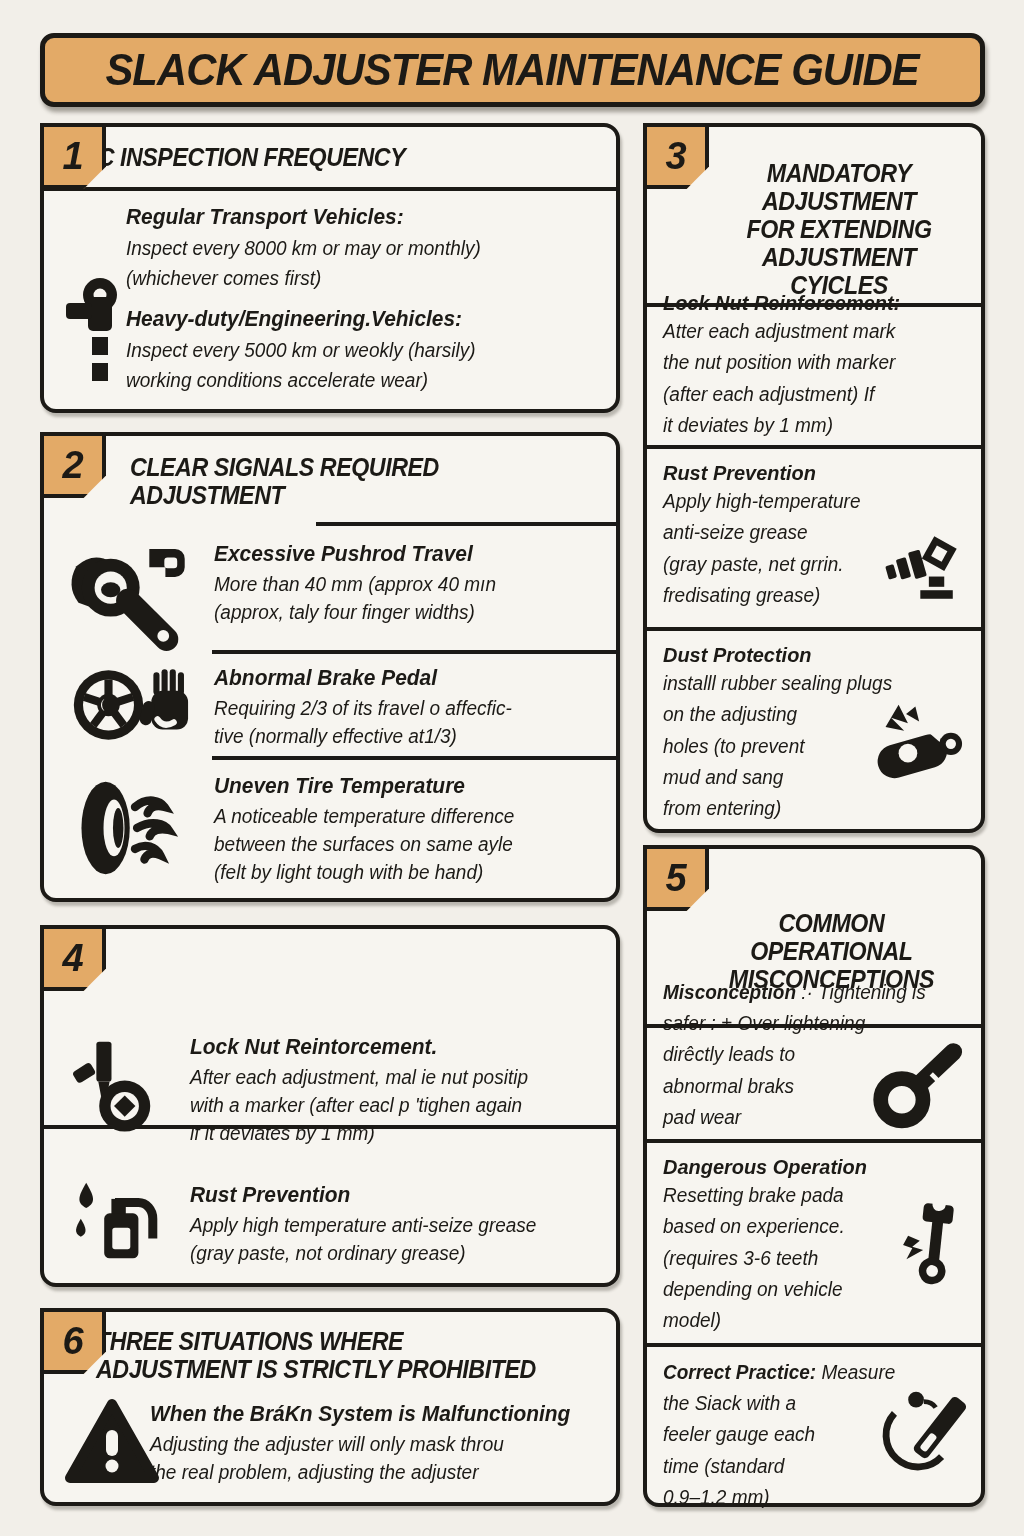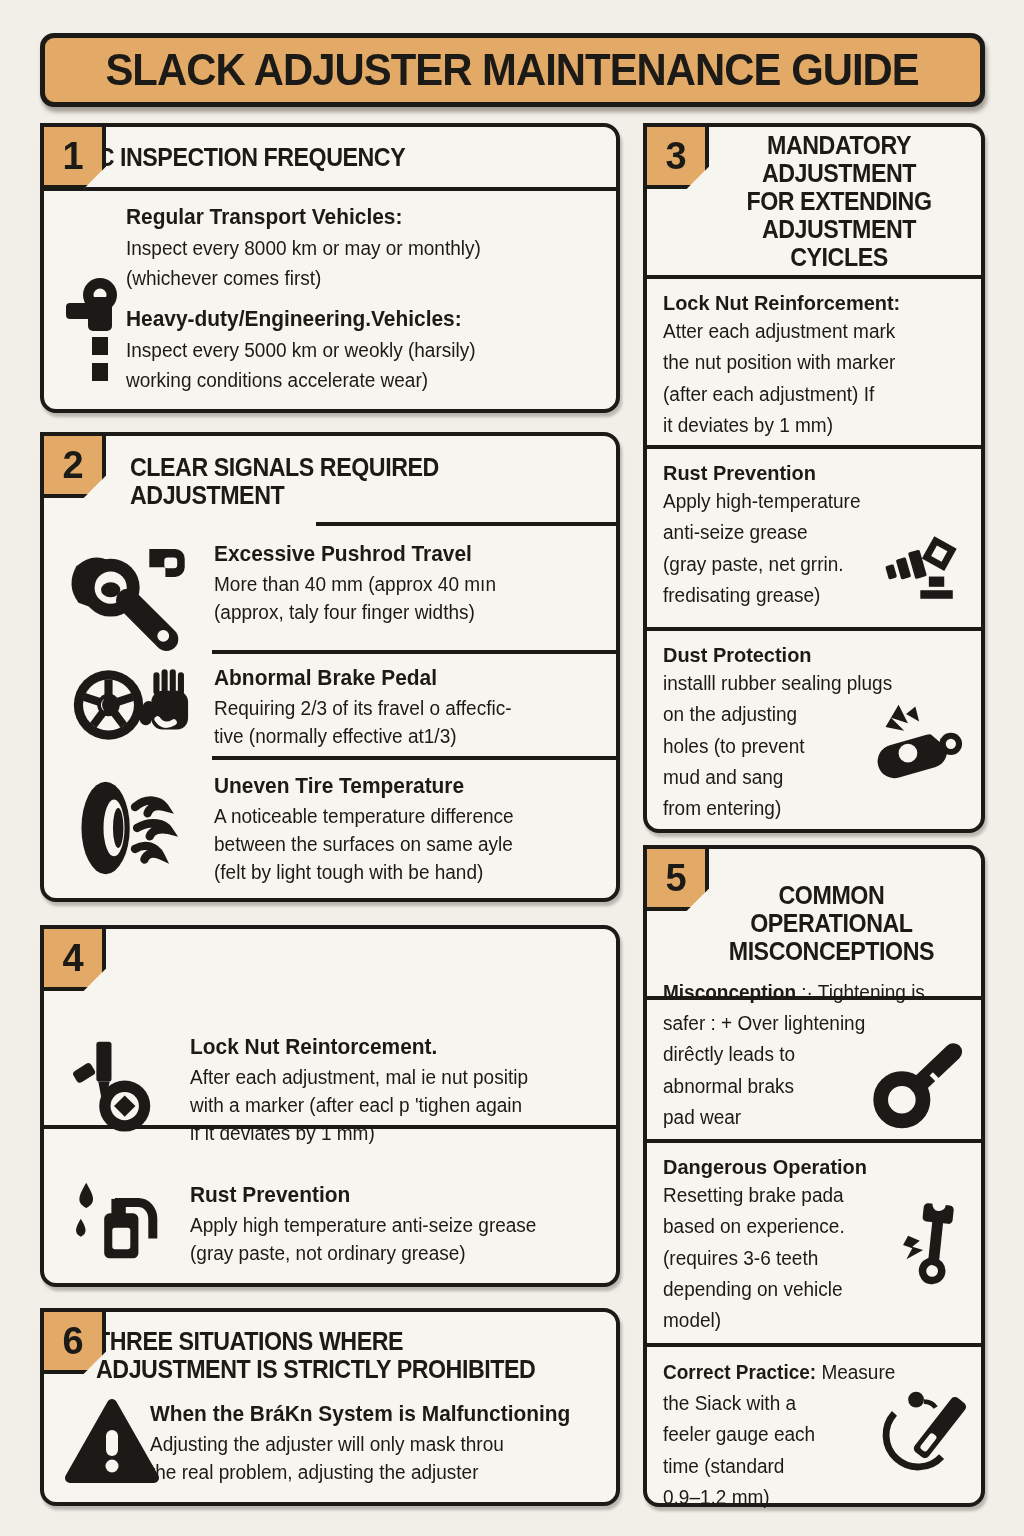--- a/index.html
+++ b/index.html
@@ -10,21 +10,21 @@
   }
   *{margin:0;padding:0;box-sizing:border-box;}
   html,body{width:1024px;height:1536px;}
   body{
     background:var(--paper);
     font-family:"Liberation Sans","DejaVu Sans",sans-serif;
     color:var(--ink);
     position:relative;
     overflow:hidden;
   }
-  .page{position:absolute;inset:0;}
+  .page{position:absolute;inset:0;font-style:italic;}
   .box{
     position:absolute;
     background:var(--card);
     border:4px solid var(--ink);
     border-radius:16px;
     box-shadow:2px 4px 3px rgba(40,35,25,.28);
   }
   .title-bar{
     position:absolute;left:40px;top:33px;width:945px;height:74px;
     background:var(--accent);
@@ -50,21 +50,21 @@
   .hdr{
     position:absolute;left:0;top:0;right:0;
     display:flex;align-items:center;
   }
   .hdr.bb{border-bottom:4px solid var(--ink);}
   .hdr-text{
     font-weight:bold;font-size:25px;line-height:1.12;letter-spacing:-.5px;
     white-space:pre-line;
     transform:scaleX(.93);transform-origin:0 50%;
   }
-  .hdr.center{justify-content:center;}
+  .hdr.center{justify-content:center;margin-top:28px;}
   .hdr.center .hdr-text{text-align:center;transform-origin:center;}
   .row{position:absolute;left:0;right:0;}
   .row.bb{border-bottom:4px solid var(--ink);}
   .row .part-line{position:absolute;top:-4px;height:4px;background:var(--ink);right:0;}
   .item-title{font-size:22px;font-weight:bold;line-height:1.25;white-space:pre-line;}
   .item-lines{font-size:20px;line-height:1.42;white-space:pre-line;margin-top:2px;}
   .cond{transform:scaleX(.95);transform-origin:0 0;}
   .r-title{font-size:21px;font-weight:bold;line-height:1.3;}
   .r-lines{font-size:20px;line-height:1.56;white-space:pre-line;}
   .r-pad{padding:10px 14px 16px 16px;}

